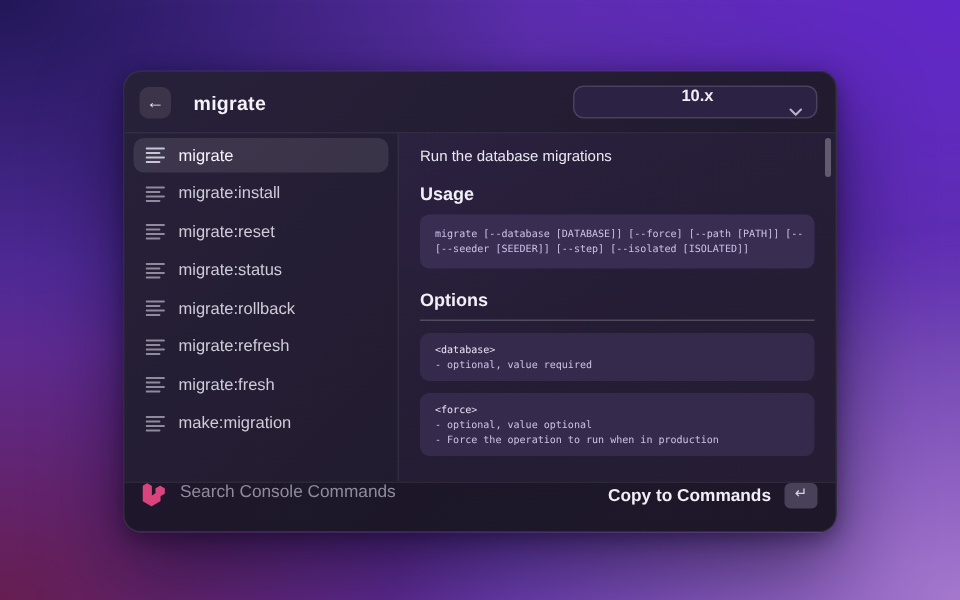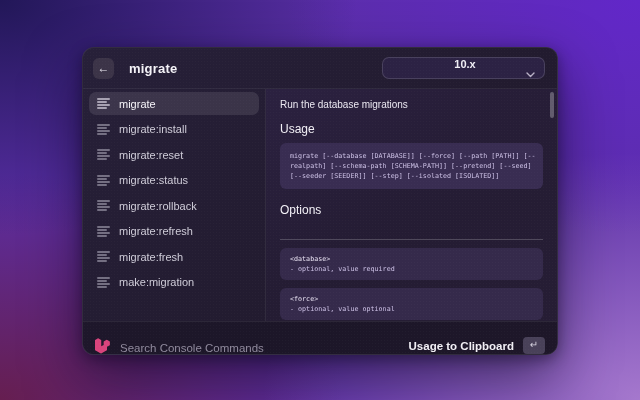--- a/index.html
+++ b/index.html
@@ -61,39 +61,39 @@
   .s-item svg { flex: 0 0 auto; display: block; }
   .lines-ic { stroke: #8f8a9c; }
   .s-item.sel .lines-ic { stroke: #cac5d4; }
   
   .content {
     flex: 1; position: relative; padding: 10px 14px;
     background: linear-gradient(160deg, rgba(104,64,172,0.10) 0%, rgba(104,64,172,0.03) 60%);
     overflow: hidden;
   }
   .desc { color: #eae7f0; font-size: 10px; }
-  .sec-h { color: #f2f0f6; font-size: 12px; font-weight: 400; margin-top: 12px; }
-  .sec-h.ruled { padding-bottom: 22px; border-bottom: 1px solid rgba(255,255,255,0.20); margin-top: 14px; }
+  .sec-h { color: #f2f0f6; font-size: 12px; font-weight: 700; margin-top: 12px; }
+  .sec-h.ruled { padding-bottom: 6px; border-bottom: 1px solid rgba(255,255,255,0.20); margin-top: 14px; }
   .codebox {
     margin-top: 7px; background: #392d52; border-radius: 6px;
     padding: 8px 10px; 
   }
   .codebox .cl, .optbox .cl {
     font-family: "DejaVu Sans Mono", monospace; font-size: 6.7px; line-height: 10px;
     color: #cdc1e6; white-space: pre;
   }
   .optbox { margin-top: 8px; background: #352a4b; border-radius: 6px; padding: 6px 10px; }
   .optbox .nm { color: #eae4f4; }
   .scroll-thumb {
     position: absolute; right: 3px; top: 3px; width: 4px; height: 26px;
     border-radius: 2px; background: rgba(255,255,255,0.28); cursor: pointer;
   }
   
   .ftr {
-    height: 33px; flex: 0 0 33px; display: flex; align-items: flex-end;
+    height: 33px; flex: 0 0 33px; display: flex; align-items: flex-start;
     padding: 0 12px 0 12px; border-top: 1px solid rgba(255,255,255,0.07);
     background: rgba(12,8,20,0.25);
   }
   .logo { flex: 0 0 auto; display: block; }
   .search-lbl { color: #908a9d; font-size: 11.5px; margin-left: 10px; }
   .copy-wrap { margin-left: auto; display: flex; align-items: center; gap: 9px; cursor: pointer; }
   .copy-lbl { color: #f1eff5; font-size: 11.5px; font-weight: 700; }
   .key {
     width: 22px; height: 17px; border-radius: 4px; background: #494159;
     color: #d6d2de; font-size: 10px; line-height: 16px; text-align: center;
@@ -172,45 +172,45 @@
           <span>make:migration</span>
         </div>
       </div>
 
       <div class="content">
         <div class="desc">Run the database migrations</div>
 
         <div class="sec-h">Usage</div>
         <div class="codebox">
           <div class="cl">migrate [--database [DATABASE]] [--force] [--path [PATH]] [--</div>
-          <div class="cl">realpath] [--schema-path [SCHEMA-PATH]] [--pretend] [--seed]</div>
           <div class="cl">[--seeder [SEEDER]] [--step] [--isolated [ISOLATED]]</div>
         </div>
 
         <div class="sec-h ruled">Options</div>
 
         <div class="optbox">
           <div class="cl nm">&lt;database&gt;</div>
           <div class="cl">- optional, value required</div>
         </div>
 
         <div class="optbox">
           <div class="cl nm">&lt;force&gt;</div>
           <div class="cl">- optional, value optional</div>
+          <div class="cl">- Force the operation to run when in production</div>
         </div>
 
         <div class="scroll-thumb"></div>
       </div>
     </div>
 
     <div class="ftr">
       <svg class="logo" width="15" height="16" viewBox="0 0 50 52">
         <path fill="#d9447c" d="M49.626 11.564a.809.809 0 0 1 .028.209v10.972a.8.8 0 0 1-.402.694l-9.209 5.302V39.25c0 .286-.152.55-.4.694L20.42 51.01c-.044.025-.092.041-.14.058-.018.006-.035.017-.054.022a.805.805 0 0 1-.41 0c-.022-.006-.042-.018-.063-.026-.044-.016-.09-.03-.132-.054L.402 39.944A.801.801 0 0 1 0 39.25V6.334c0-.072.01-.142.028-.21.006-.023.02-.044.028-.067.015-.042.029-.085.051-.124.015-.026.037-.047.055-.071.023-.032.044-.065.071-.093.023-.023.053-.04.079-.06.029-.024.055-.05.088-.069h.001l9.61-5.533a.802.802 0 0 1 .8 0l9.61 5.533h.002c.032.02.059.045.088.068.026.02.055.038.078.06.028.029.048.062.072.094.017.024.04.045.054.071.023.04.036.082.052.124.008.023.022.044.028.068a.809.809 0 0 1 .028.209v20.559l8.008-4.611v-10.51c0-.07.01-.141.028-.208.007-.024.02-.045.028-.068.016-.042.03-.085.052-.124.015-.026.037-.047.054-.071.024-.032.044-.065.072-.093.023-.023.052-.04.078-.06.03-.024.056-.05.088-.069h.001l9.611-5.533a.801.801 0 0 1 .8 0l9.61 5.533c.034.02.06.045.09.068.025.02.054.038.077.06.028.029.048.062.072.094.018.024.04.045.054.071.023.039.036.082.052.124.009.023.022.044.028.068z"></path>
       </svg>
       <span class="search-lbl">Search Console Commands</span>
       <div class="copy-wrap">
-        <span class="copy-lbl">Usage to Clipboard</span>
+        <span class="copy-lbl">Copy to Commands</span>
         <span class="key">↵</span>
       </div>
     </div>
 
   </div>
 </div>
 
 </body></html>

